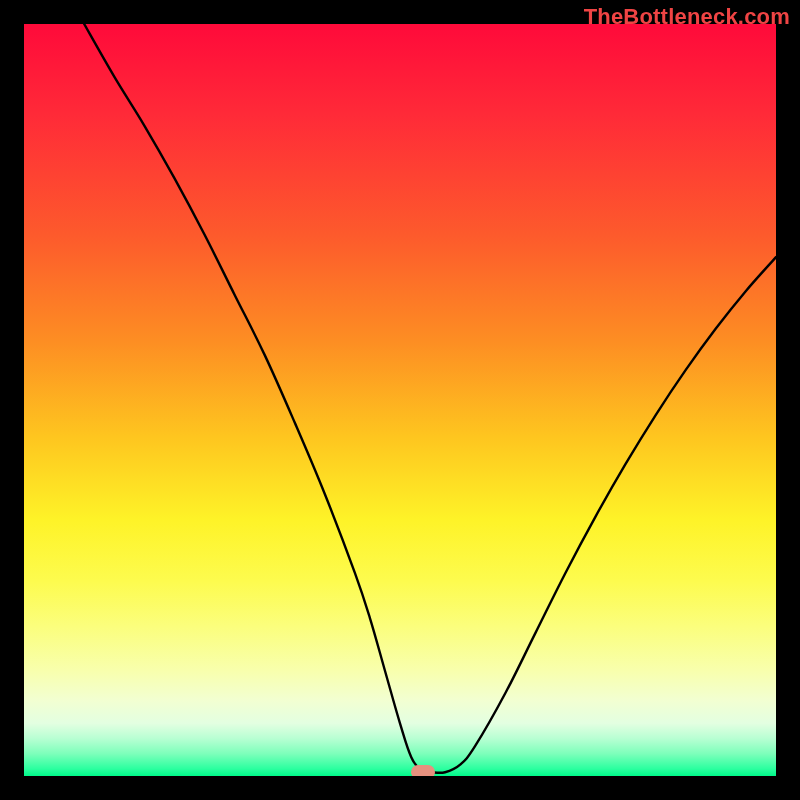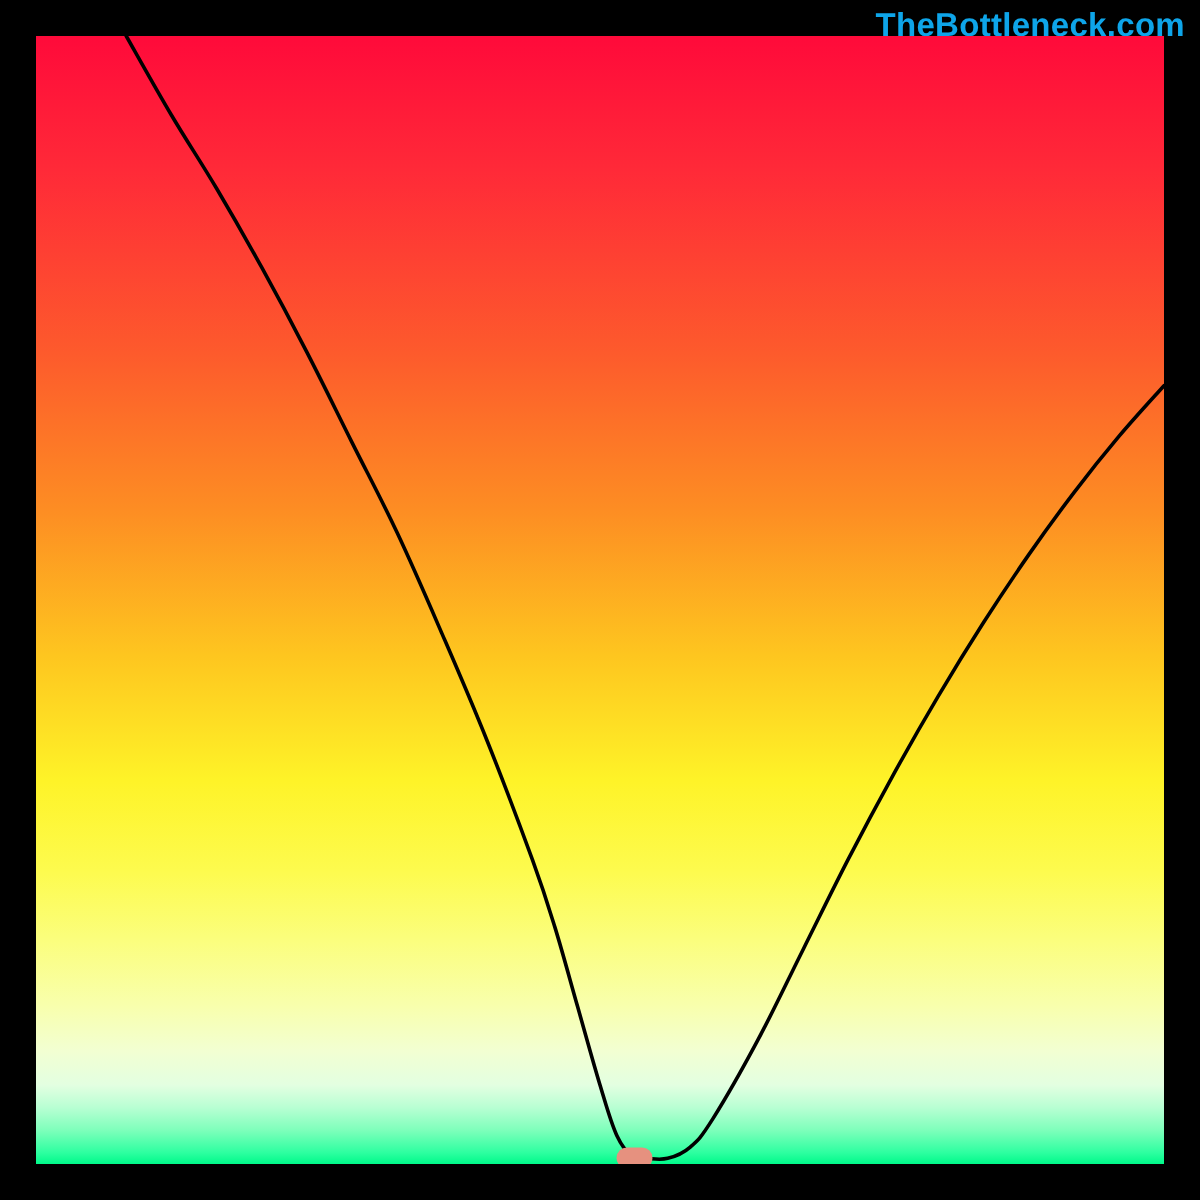--- a/index.html
+++ b/index.html
@@ -58,21 +58,21 @@
     background: #e6917f;
     transform: translate(-50%, -50%);
   }
   .attribution {
     position: absolute;
     top: 4px;
     right: 10px;
     font-family: Arial, Helvetica, sans-serif;
     font-size: 22px;
     font-weight: 600;
-    color: #0ea5e9;
+    color: #ef4444;
     letter-spacing: 0.2px;
     text-align: right;
   }
 </style>
 </head>
 <body>
 
 <div class="stage">
   <div class="attribution">TheBottleneck.com</div>
   <div class="plot">

